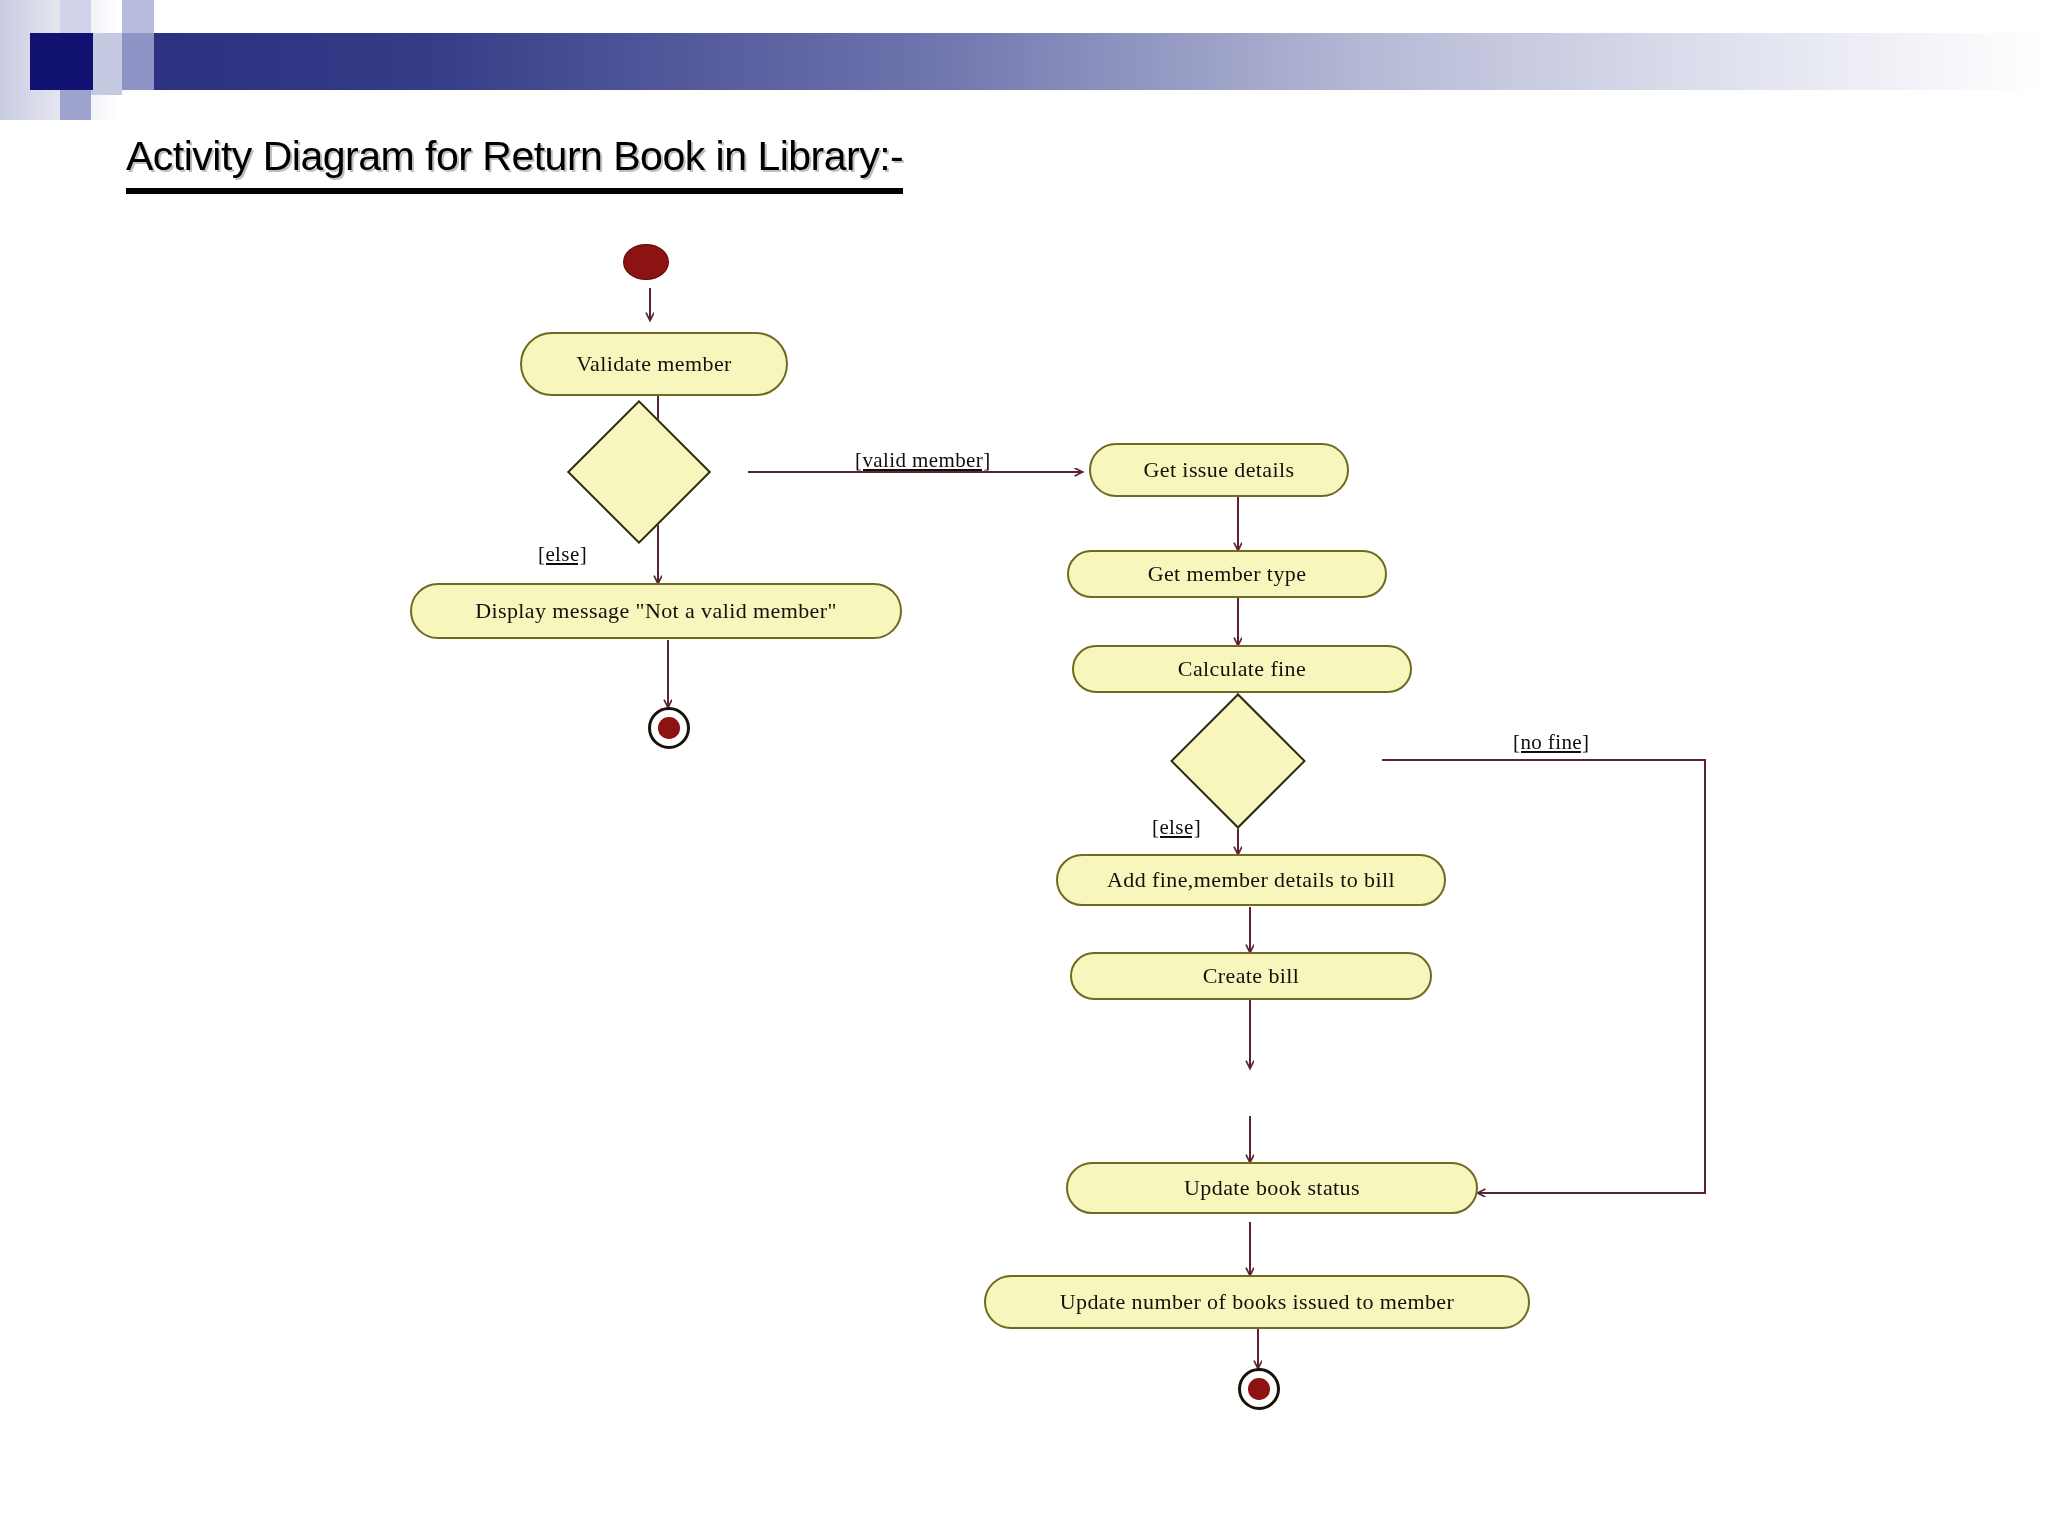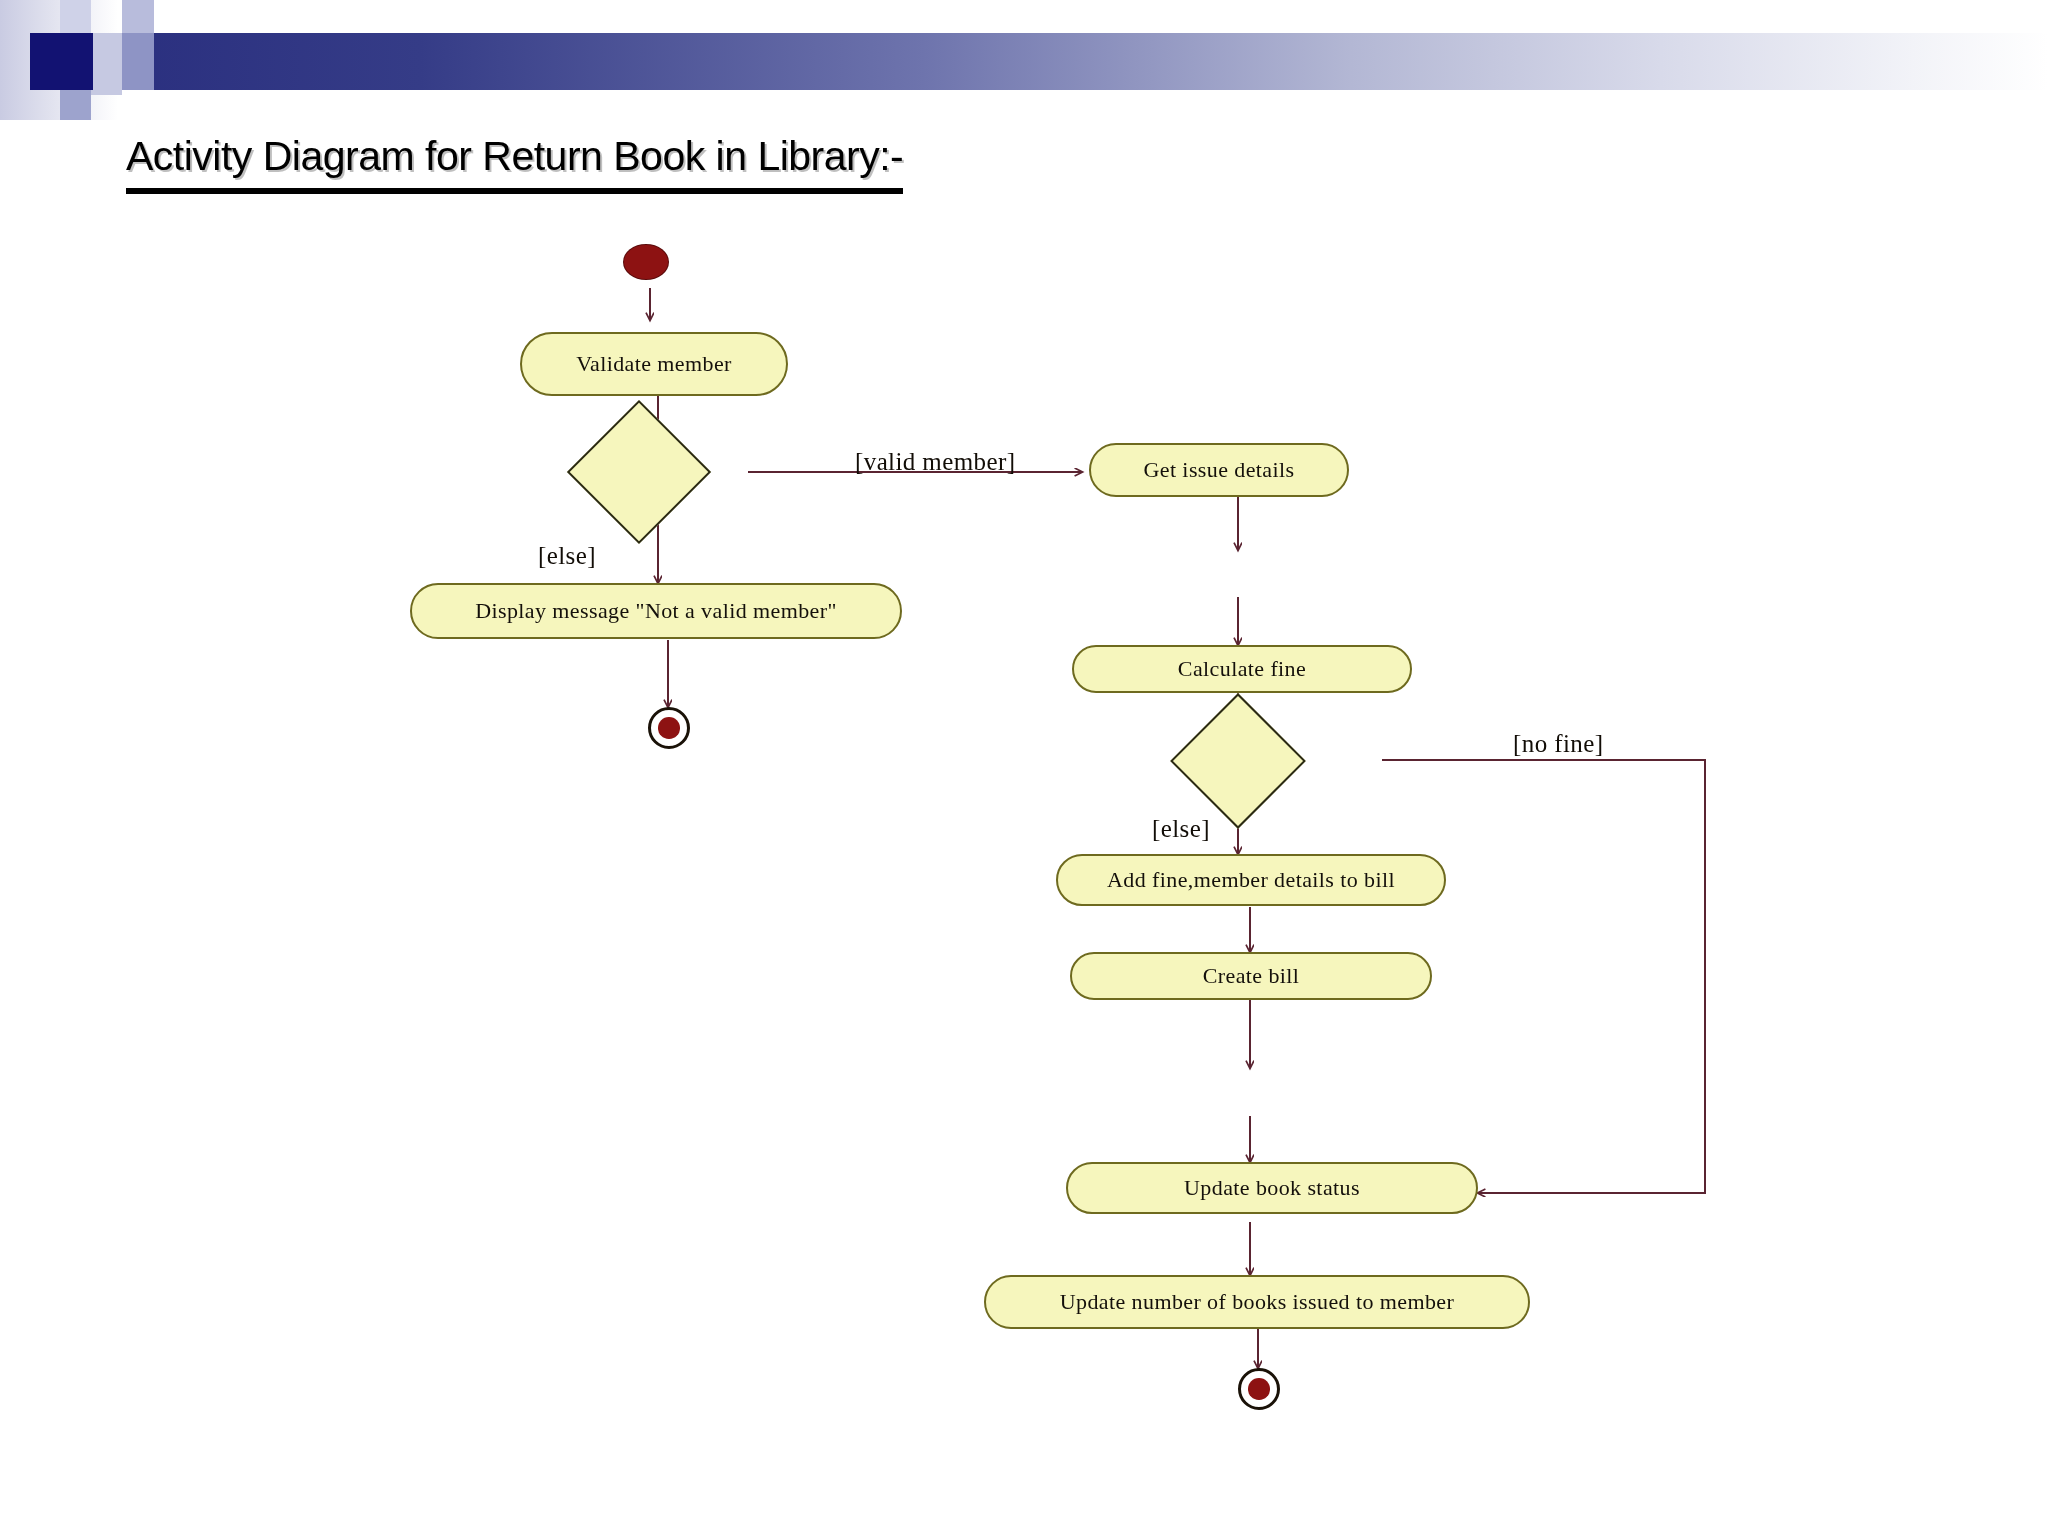--- a/index.html
+++ b/index.html
@@ -71,22 +71,23 @@
     background:#ffffff;
     border:3px solid #1a1208;
     box-sizing:border-box;
     display:flex;align-items:center;justify-content:center;
   }
   .dot-end i{display:block;border-radius:50%;background:#8d1212;width:60%;height:60%;}
 
   .guard{
     position:absolute;
     font-family:"Liberation Serif",serif;
-    font-size:25px;color:#120d07;letter-spacing:0.4px;
+    font-size:21px;color:#120d07;letter-spacing:0.4px;
     white-space:nowrap;
+    text-decoration:underline;
   }
 </style>
 </head>
 <body>
 
 <div id="header-deco">
   <div class="leftfade"></div>
   <div class="band"></div>
   <div class="sq sq-h"></div>
   <div class="sq sq-c"></div>
@@ -160,20 +161,23 @@
   </div>
 
   <div class="dot-end" style="left:648px;top:707px;width:42px;height:42px;">
       <i></i>
     </div>
 
   <div class="node" style="left:1089px;top:443px;width:260px;height:54px;">
     <span>Get issue details</span>
   </div>
 
+  <div class="node" style="left:1067px;top:550px;width:320px;height:48px;">
+    <span>Get member type</span>
+  </div>
 
   <div class="node" style="left:1072px;top:645px;width:340px;height:48px;">
     <span>Calculate fine</span>
   </div>
 
   <div class="diamond" style="left:1190px;top:713px;width:96px;height:96px;"></div>
 
   <div class="guard" style="left:1513px;top:730px;">[no fine]</div>
   <div class="guard" style="left:1152px;top:815px;">[else]</div>
 

